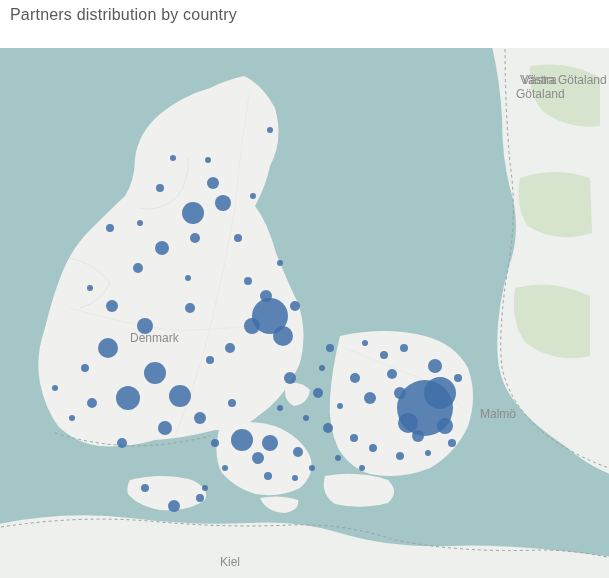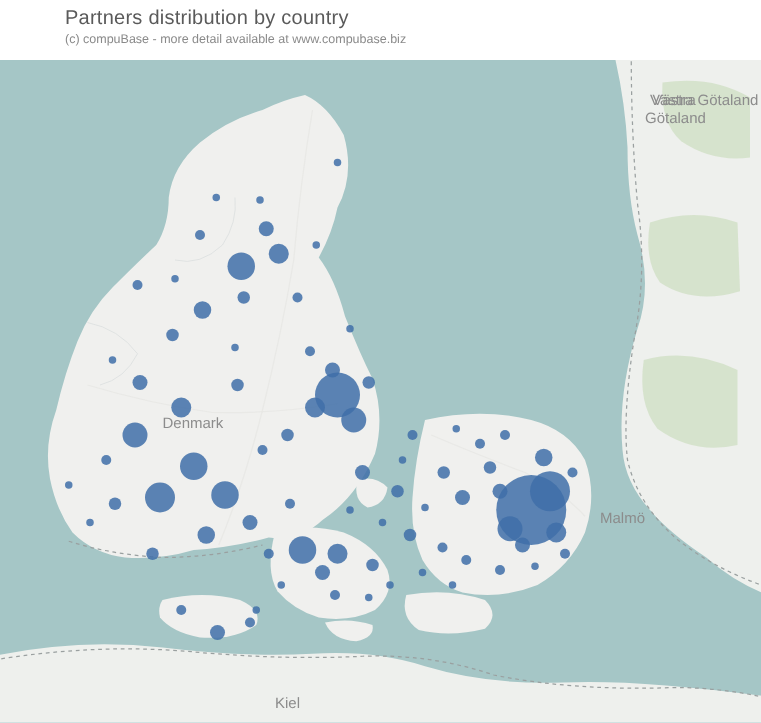--- a/index.html
+++ b/index.html
@@ -6,21 +6,20 @@
     body {
       font-family: Arial, Helvetica, sans-serif;
       width: 609px;
       height: 578px;
       background: #ffffff;
       overflow: hidden;
       position: relative;
     }
     .header {
       padding: 6px 10px 2px 10px;
-      margin-left: 42px;
     }
     .title {
       font-size: 16px;
       font-weight: 400;
       color: #5a5a5a;
       letter-spacing: 0.2px;
     }
     .subtitle {
       font-size: 10px;
       color: #8a8a8a;
@@ -51,21 +50,20 @@
       fill: #8c8c8c;
       font-size: 12px;
       font-family: Arial, sans-serif;
     }
   </style>
 </head>
 <body>
 
 <div class="header">
   <div class="title">Partners distribution by country</div>
-  <div class="subtitle">(c) compuBase - more detail available at www.compubase.biz</div>
 </div>
 
 <div class="map-container">
   <svg class="map-svg" viewBox="0 0 609 530">
 
     <g>
       <path class="land-sweden" d="M490 -10 L620 -10 L620 430 Q590 420 565 398 Q535 378 520 360 Q500 338 498 312 Q494 268 510 215 Q522 180 510 140 Q502 110 502 70 Q500 30 490 -10 Z"></path>
       <path class="forest" d="M530 18 Q570 12 600 30 L600 78 Q570 82 545 65 Q528 50 530 18 Z"></path>
       <path class="forest" d="M520 130 Q555 118 590 130 L592 185 Q555 196 528 178 Q515 160 520 130 Z"></path>
       <path class="forest" d="M515 240 Q552 230 590 248 L590 308 Q555 316 526 295 Q510 275 515 240 Z"></path>

